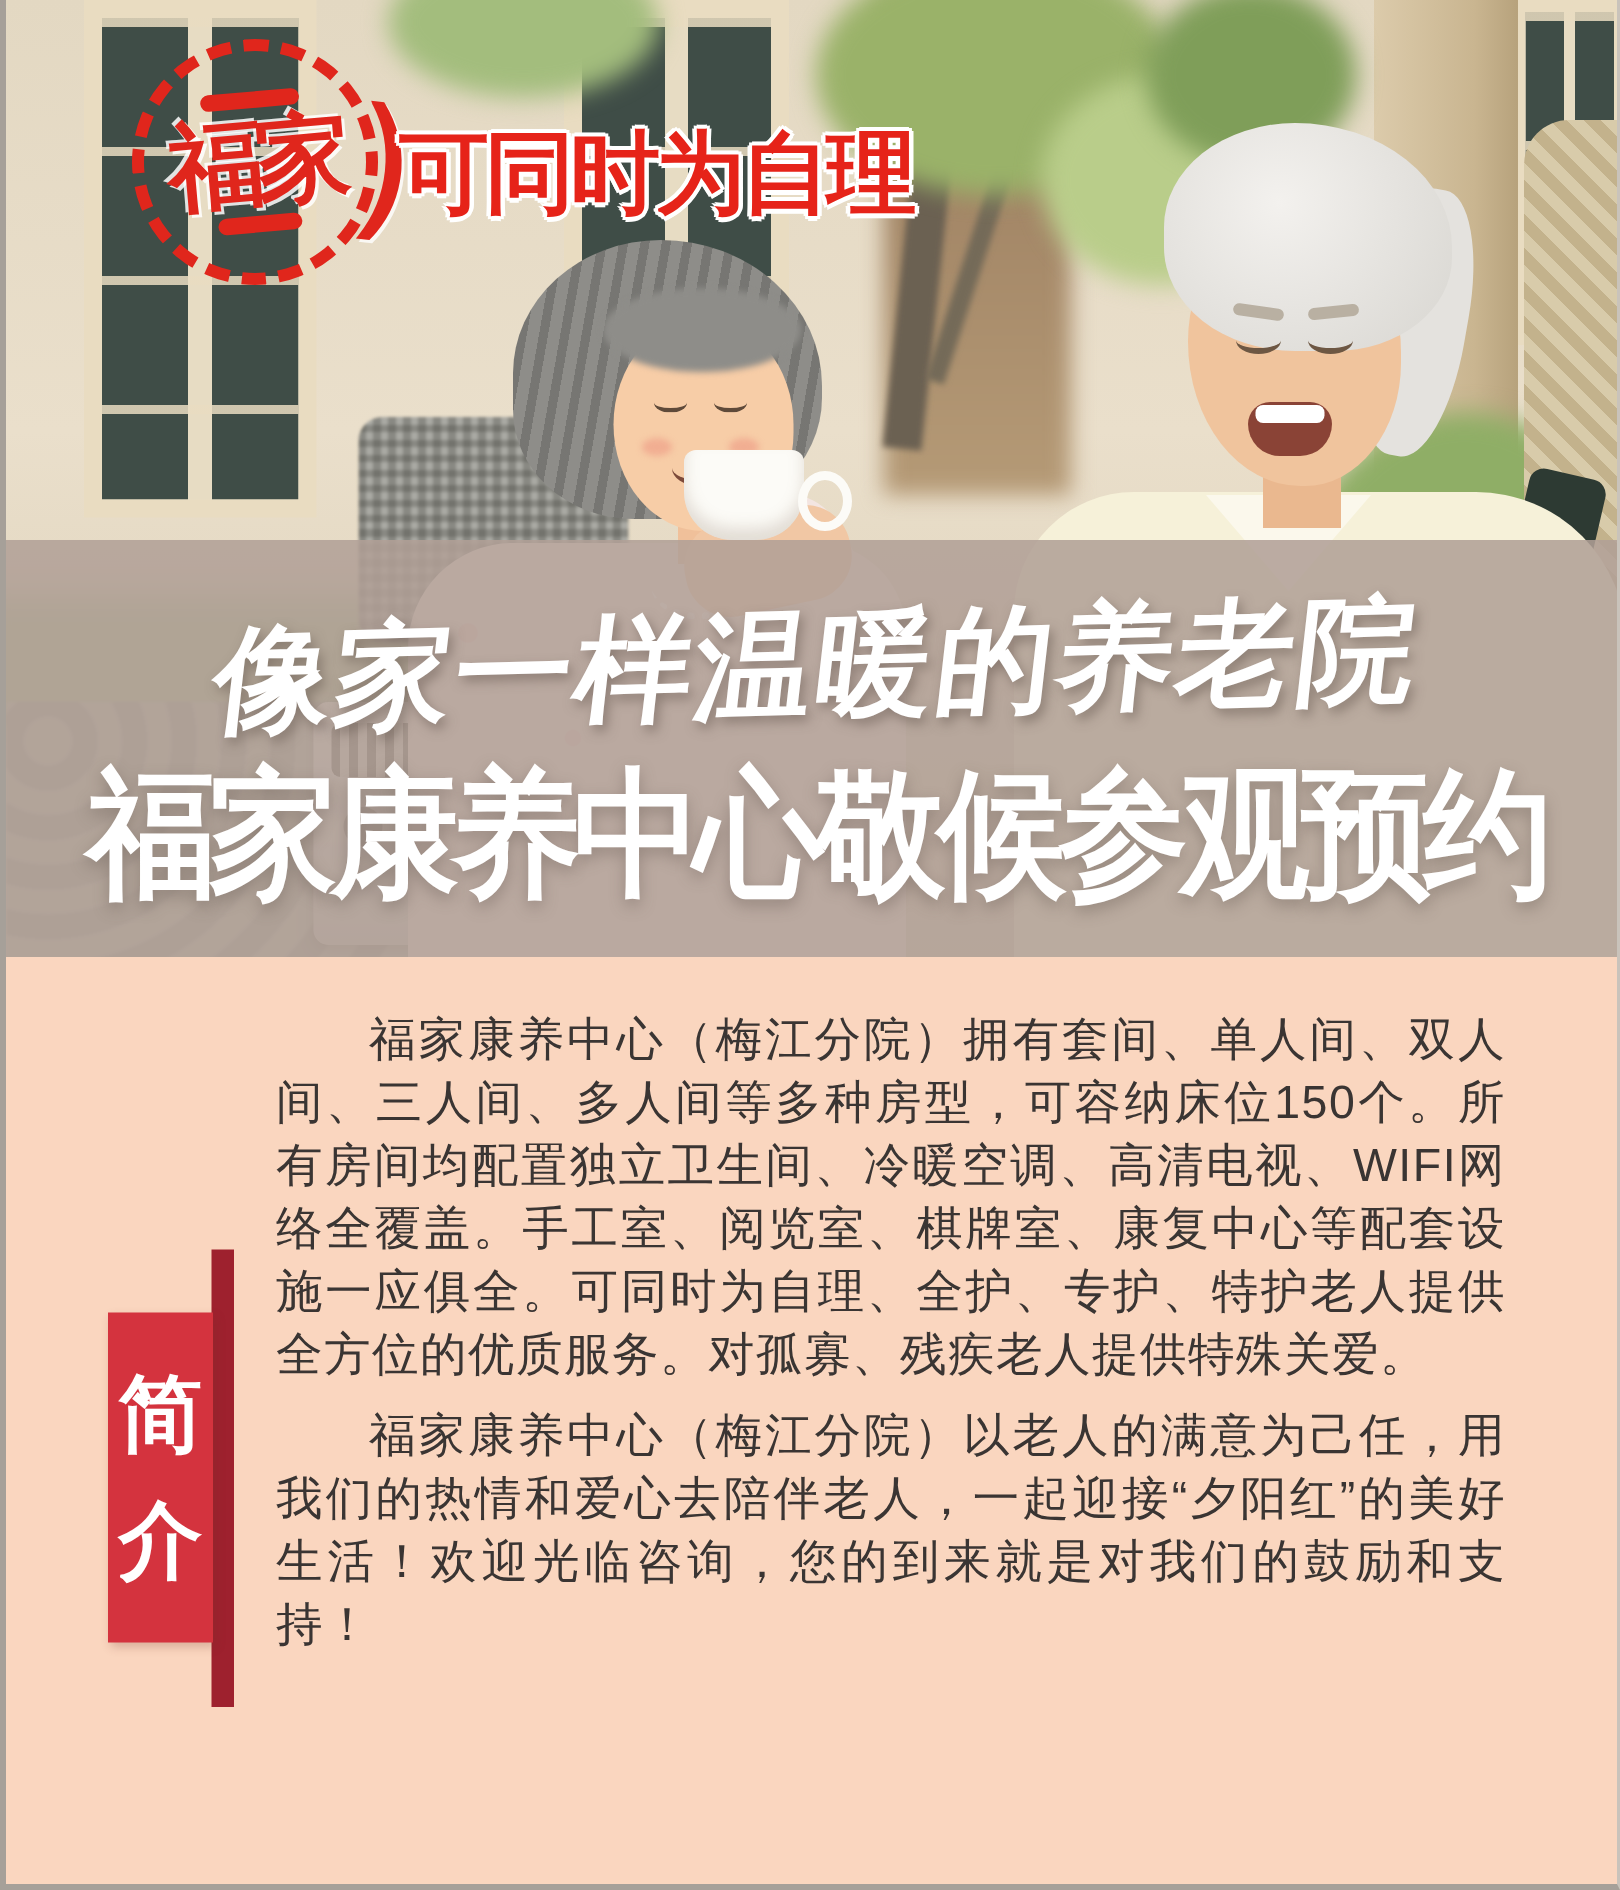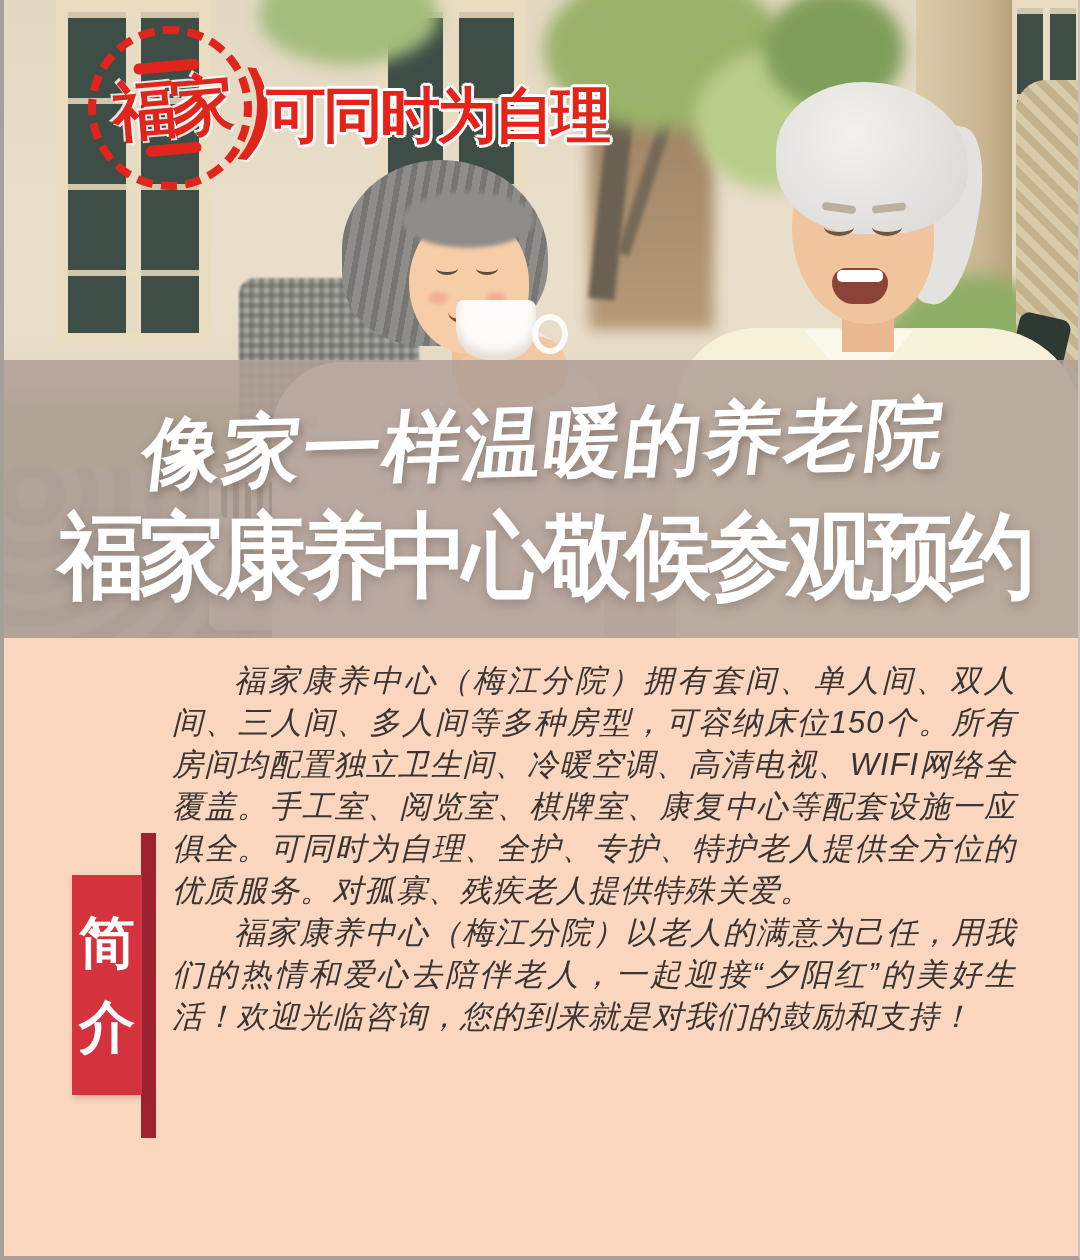--- a/index.html
+++ b/index.html
@@ -106,21 +106,21 @@
     text-shadow:-2px -2px 0 #fff,2px -2px 0 #fff,-2px 2px 0 #fff,2px 2px 0 #fff,-3px 0 0 #fff,3px 0 0 #fff,0 -3px 0 #fff,0 3px 0 #fff;}
   
   .intro{position:absolute;left:0;top:638px;width:1080px;height:622px;background:#fad6bf;}
   .ribbon-bar{position:absolute;left:137px;top:195px;width:15px;height:305px;background:#9e212e;}
   .ribbon{position:absolute;left:68px;top:237px;width:70px;height:220px;background:#d4333e;
     display:flex;flex-direction:column;align-items:center;justify-content:center;gap:28px;
     box-shadow:2px 3px 6px rgba(120,50,45,.25);}
   .ribbon span{color:#fff;font-size:56px;font-weight:700;line-height:1;}
   .intro-text{position:absolute;left:168px;top:22px;width:844px;color:#3a3533;
     font-size:31px;line-height:42px;letter-spacing:1px;text-align:justify;}
-  .intro-text p{margin:0;text-indent:2em;font-style:italic;}
+  .intro-text p{margin:12px;text-indent:2em;}
 </style>
 </head>
 <body>
 
 <div class="poster">
 
   <div class="hero">
     <div class="door"></div>
     <div class="window w-left"></div>
     <div class="window w-center"></div>

